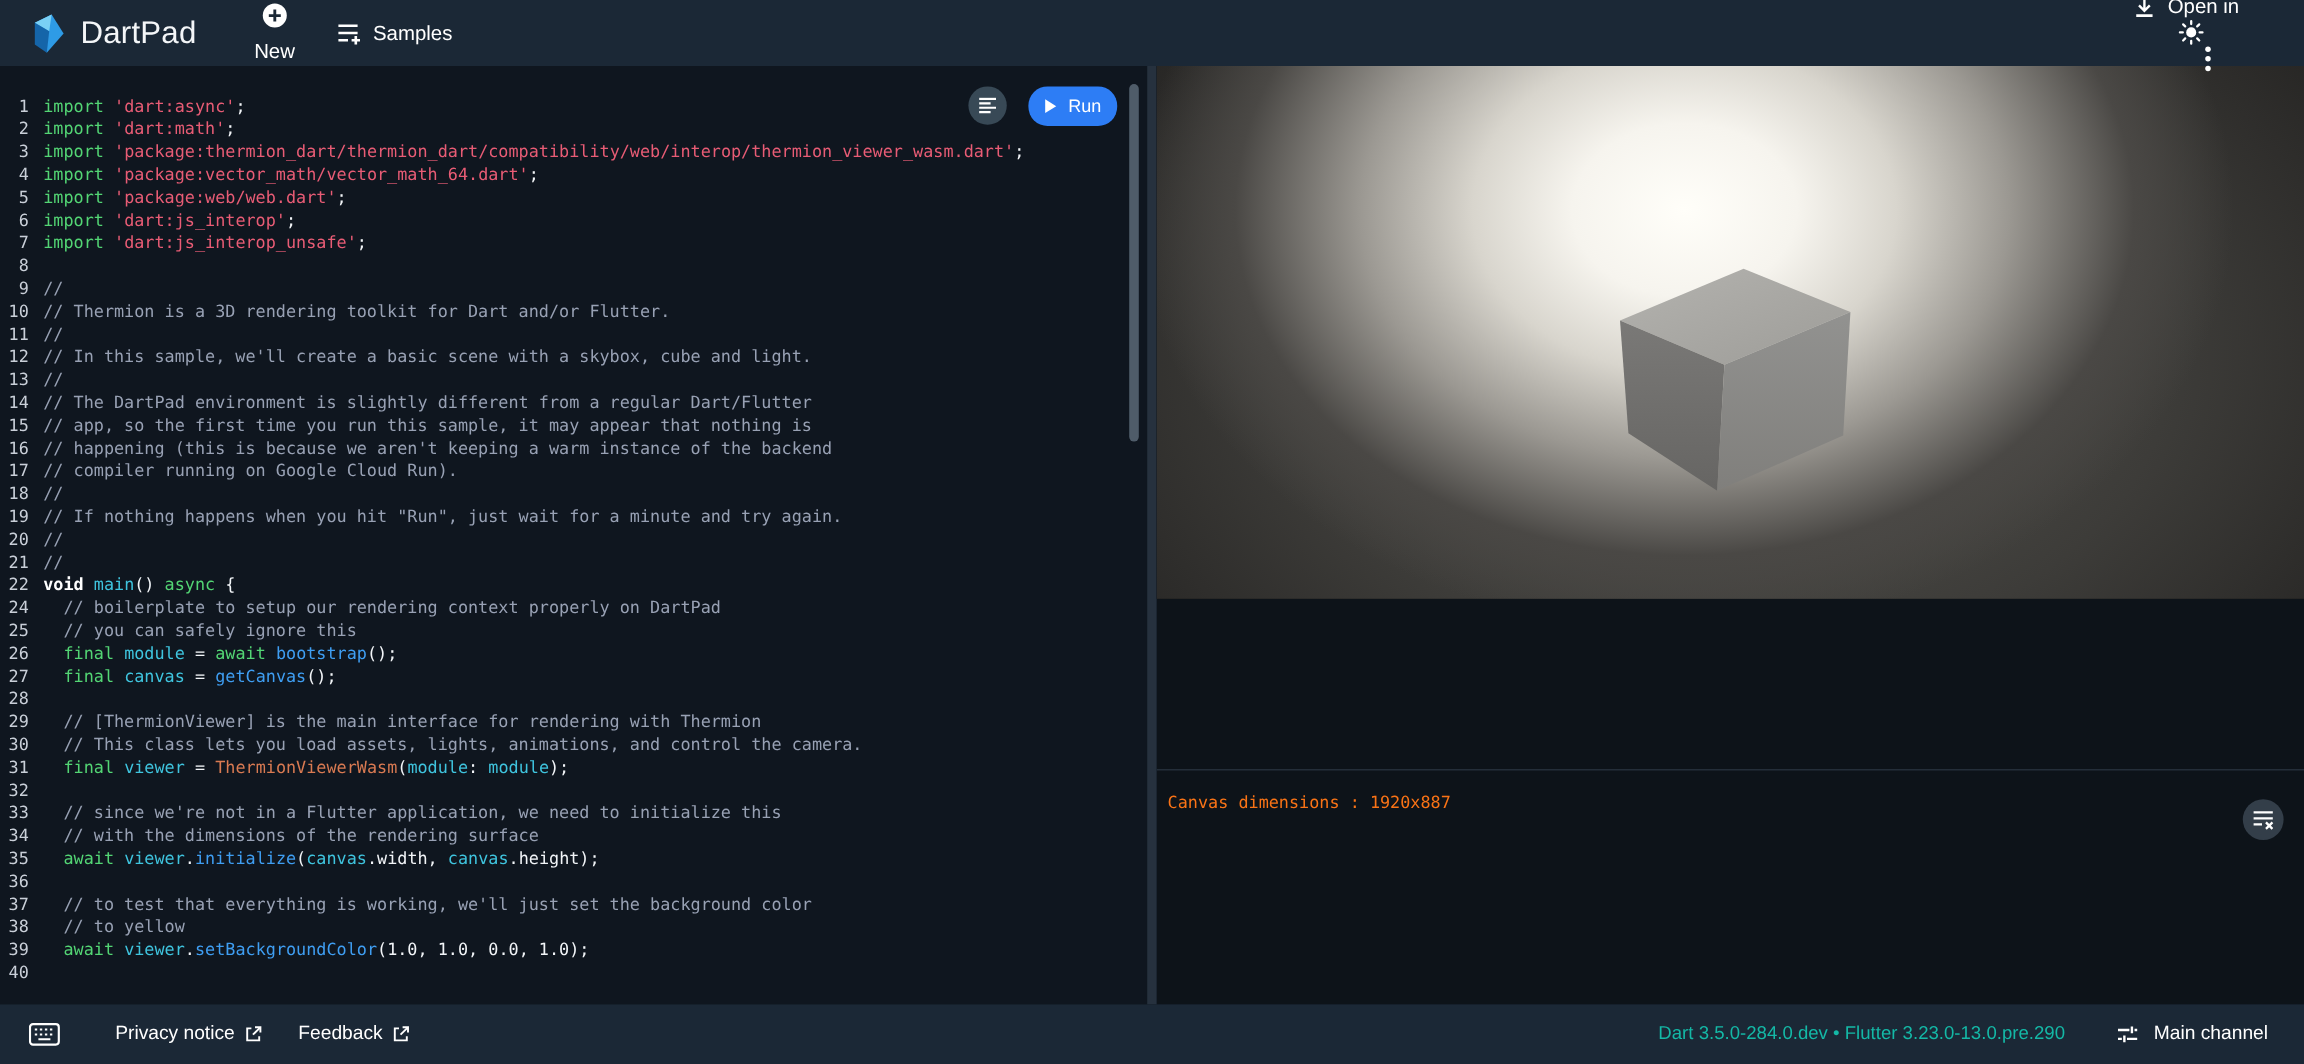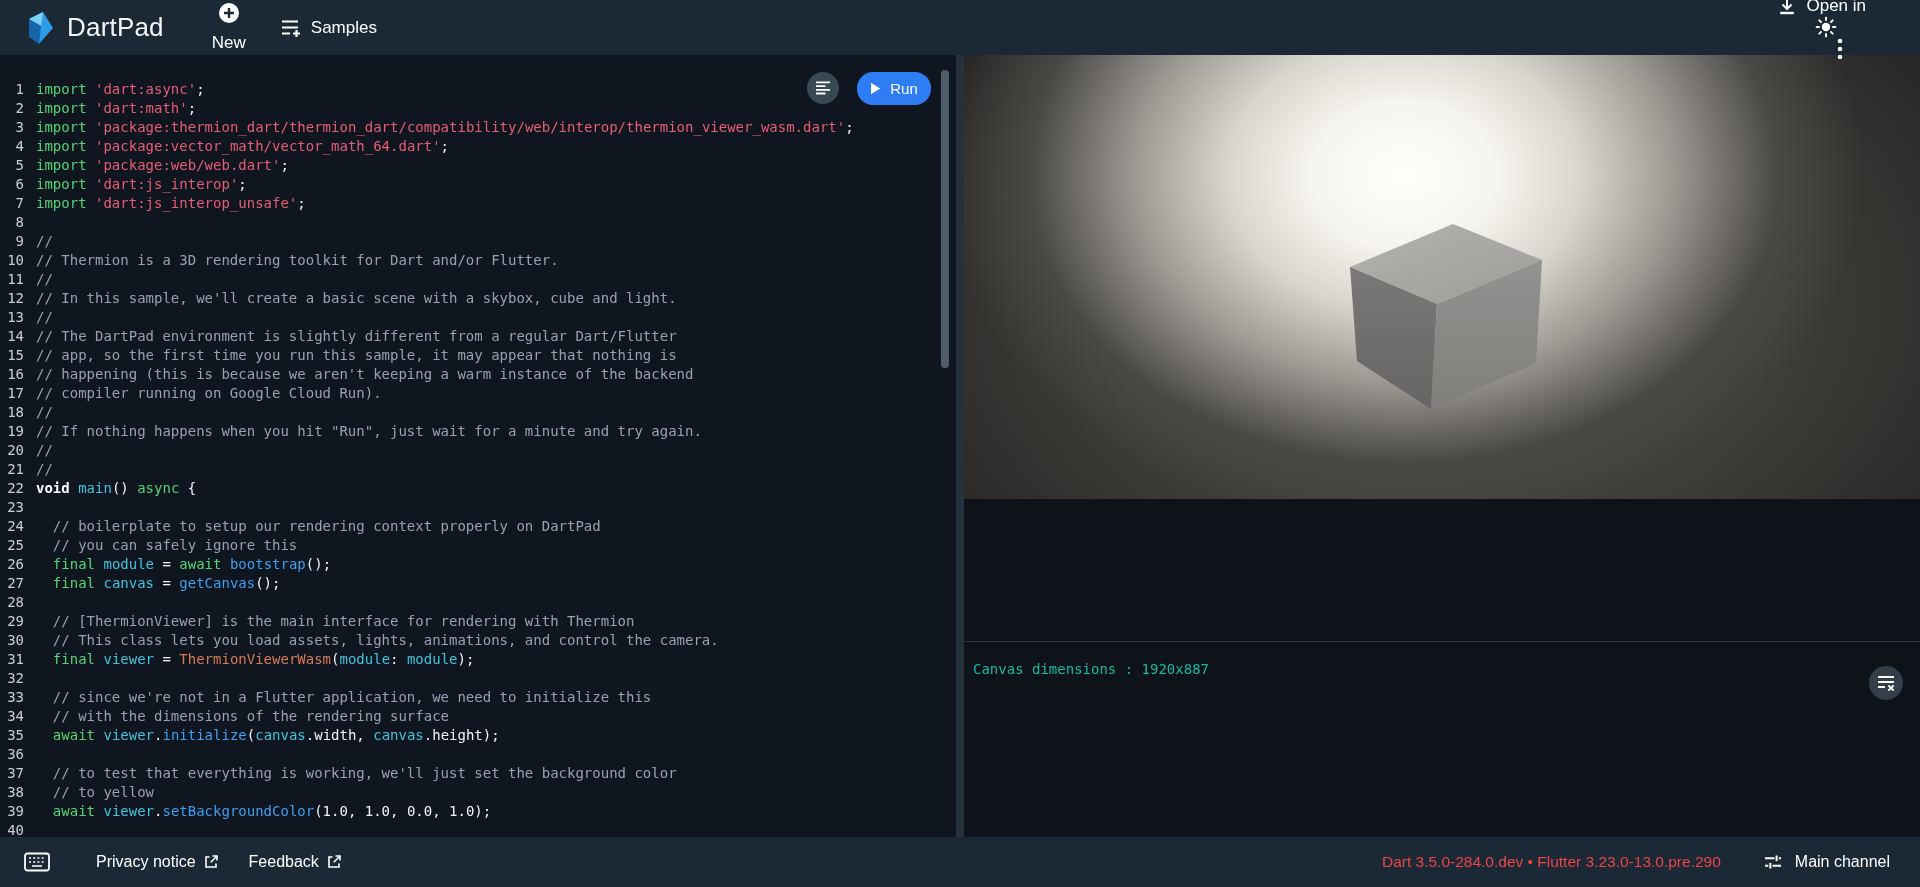--- a/index.html
+++ b/index.html
@@ -68,36 +68,36 @@
                #4a4845 72%, rgba(18,18,17,0) 88%),
              radial-gradient(ellipse 1050px 720px at 50% 55%,
                #565550 0%, #3d3c39 35%, #201f1e 65%, #0f0f0e 92%);
             background-color:#0d0d0c;cursor:grab;}
   .cube{position:absolute;left:380px;top:165px;}
   .console-divider{position:absolute;top:586px;left:0;width:956px;height:1px;
                    background:#2b3642;}
   .console{position:absolute;top:587px;left:0;width:805px;height:195px;
            padding:19px 0 16px 9px;
            font-family:"DejaVu Sans Mono","Liberation Mono",monospace;
-           font-size:14px;color:#14b8a6;}
+           font-size:14px;color:#f97316;}
   .clear-btn{position:absolute;left:905px;top:611px;width:34px;height:34px;
              border-radius:50%;background:#333e49;display:flex;align-items:center;
              justify-content:center;cursor:pointer;}
 
   
   .footer{position:absolute;bottom:0;left:0;width:1920px;height:50px;
           background:var(--c-topbar_bg,#1b2836);display:flex;align-items:center;
           padding:0 30px 0 24px;z-index:5;}
   .ft-kbd{display:flex;align-items:center;cursor:pointer;}
   .ft-link{display:flex;align-items:center;gap:7px;font-size:16px;font-weight:500;
            color:#fff;cursor:pointer;}
   .ft-privacy{margin-left:46px;}
   .ft-feedback{margin-left:30px;}
   .ft-right{margin-left:auto;display:flex;align-items:center;}
-  .ft-version{font-size:15.5px;color:#ef4444;font-weight:400;}
+  .ft-version{font-size:15.5px;color:#14b8a6;font-weight:400;}
   .ft-channel{display:flex;align-items:center;gap:12px;margin-left:42px;
               font-size:16px;font-weight:500;color:#fff;cursor:pointer;}
   svg{display:block;}
 </style>
 </head>
 <body>
 
 <div id="app">
 
   <div class="topbar">
@@ -179,21 +179,20 @@
         <div class="cl"><span class="ln">13</span><span class="ct"><span class="tok-com">//</span></span></div>
         <div class="cl"><span class="ln">14</span><span class="ct"><span class="tok-com">// The DartPad environment is slightly different from a regular Dart/Flutter</span></span></div>
         <div class="cl"><span class="ln">15</span><span class="ct"><span class="tok-com">// app, so the first time you run this sample, it may appear that nothing is</span></span></div>
         <div class="cl"><span class="ln">16</span><span class="ct"><span class="tok-com">// happening (this is because we aren't keeping a warm instance of the backend</span></span></div>
         <div class="cl"><span class="ln">17</span><span class="ct"><span class="tok-com">// compiler running on Google Cloud Run).</span></span></div>
         <div class="cl"><span class="ln">18</span><span class="ct"><span class="tok-com">//</span></span></div>
         <div class="cl"><span class="ln">19</span><span class="ct"><span class="tok-com">// If nothing happens when you hit "Run", just wait for a minute and try again.</span></span></div>
         <div class="cl"><span class="ln">20</span><span class="ct"><span class="tok-com">//</span></span></div>
         <div class="cl"><span class="ln">21</span><span class="ct"><span class="tok-com">//</span></span></div>
         <div class="cl"><span class="ln">22</span><span class="ct"><span class="tok-typ">void</span><span class="tok-pln"> </span><span class="tok-var">main</span><span class="tok-pln">() </span><span class="tok-kw">async</span><span class="tok-pln"> {</span></span></div>
-        <div class="cl"><span class="ln">23</span><span class="ct"></span></div>
         <div class="cl"><span class="ln">24</span><span class="ct"><span class="tok-pln">  </span><span class="tok-com">// boilerplate to setup our rendering context properly on DartPad</span></span></div>
         <div class="cl"><span class="ln">25</span><span class="ct"><span class="tok-pln">  </span><span class="tok-com">// you can safely ignore this</span></span></div>
         <div class="cl"><span class="ln">26</span><span class="ct"><span class="tok-pln">  </span><span class="tok-kw">final</span><span class="tok-pln"> </span><span class="tok-var">module</span><span class="tok-pln"> = </span><span class="tok-kw">await</span><span class="tok-pln"> </span><span class="tok-fn">bootstrap</span><span class="tok-pln">();</span></span></div>
         <div class="cl"><span class="ln">27</span><span class="ct"><span class="tok-pln">  </span><span class="tok-kw">final</span><span class="tok-pln"> </span><span class="tok-var">canvas</span><span class="tok-pln"> = </span><span class="tok-fn">getCanvas</span><span class="tok-pln">();</span></span></div>
         <div class="cl"><span class="ln">28</span><span class="ct"></span></div>
         <div class="cl"><span class="ln">29</span><span class="ct"><span class="tok-pln">  </span><span class="tok-com">// [ThermionViewer] is the main interface for rendering with Thermion</span></span></div>
         <div class="cl"><span class="ln">30</span><span class="ct"><span class="tok-pln">  </span><span class="tok-com">// This class lets you load assets, lights, animations, and control the camera.</span></span></div>
         <div class="cl"><span class="ln">31</span><span class="ct"><span class="tok-pln">  </span><span class="tok-kw">final</span><span class="tok-pln"> </span><span class="tok-var">viewer</span><span class="tok-pln"> = </span><span class="tok-cls">ThermionViewerWasm</span><span class="tok-pln">(</span><span class="tok-var">module</span><span class="tok-pln">: </span><span class="tok-var">module</span><span class="tok-pln">);</span></span></div>
         <div class="cl"><span class="ln">32</span><span class="ct"></span></div>
         <div class="cl"><span class="ln">33</span><span class="ct"><span class="tok-pln">  </span><span class="tok-com">// since we're not in a Flutter application, we need to initialize this</span></span></div>

